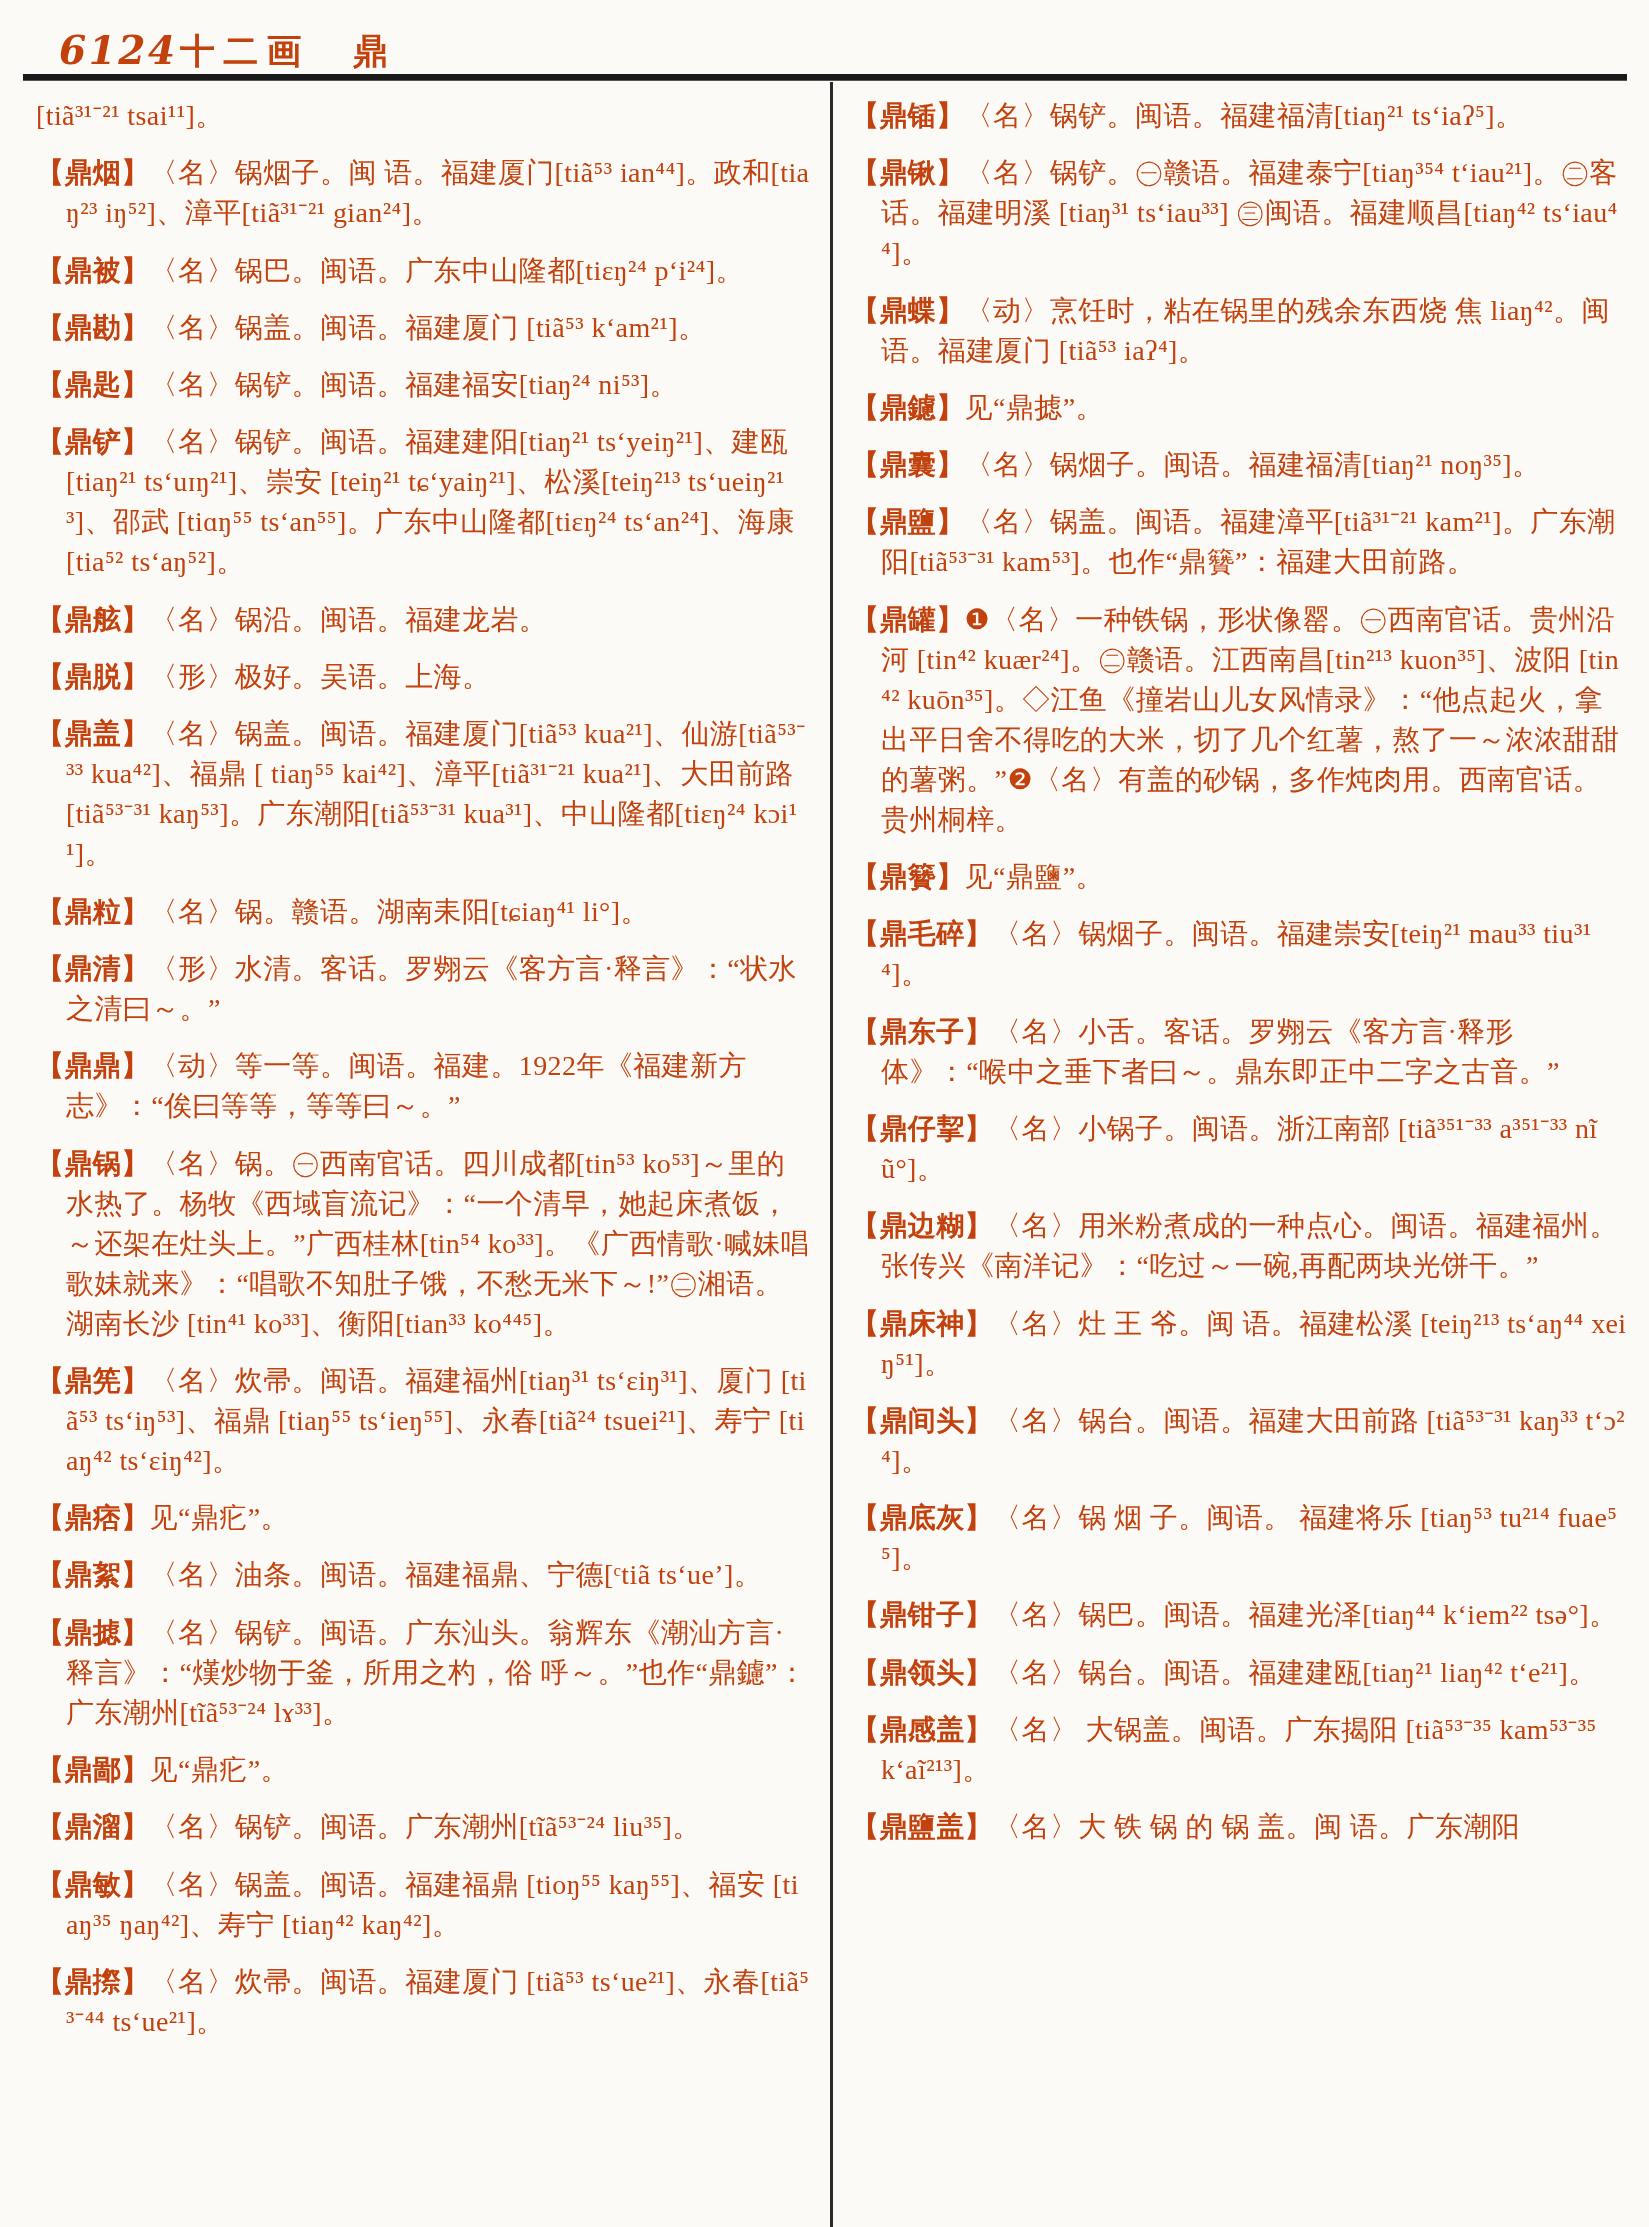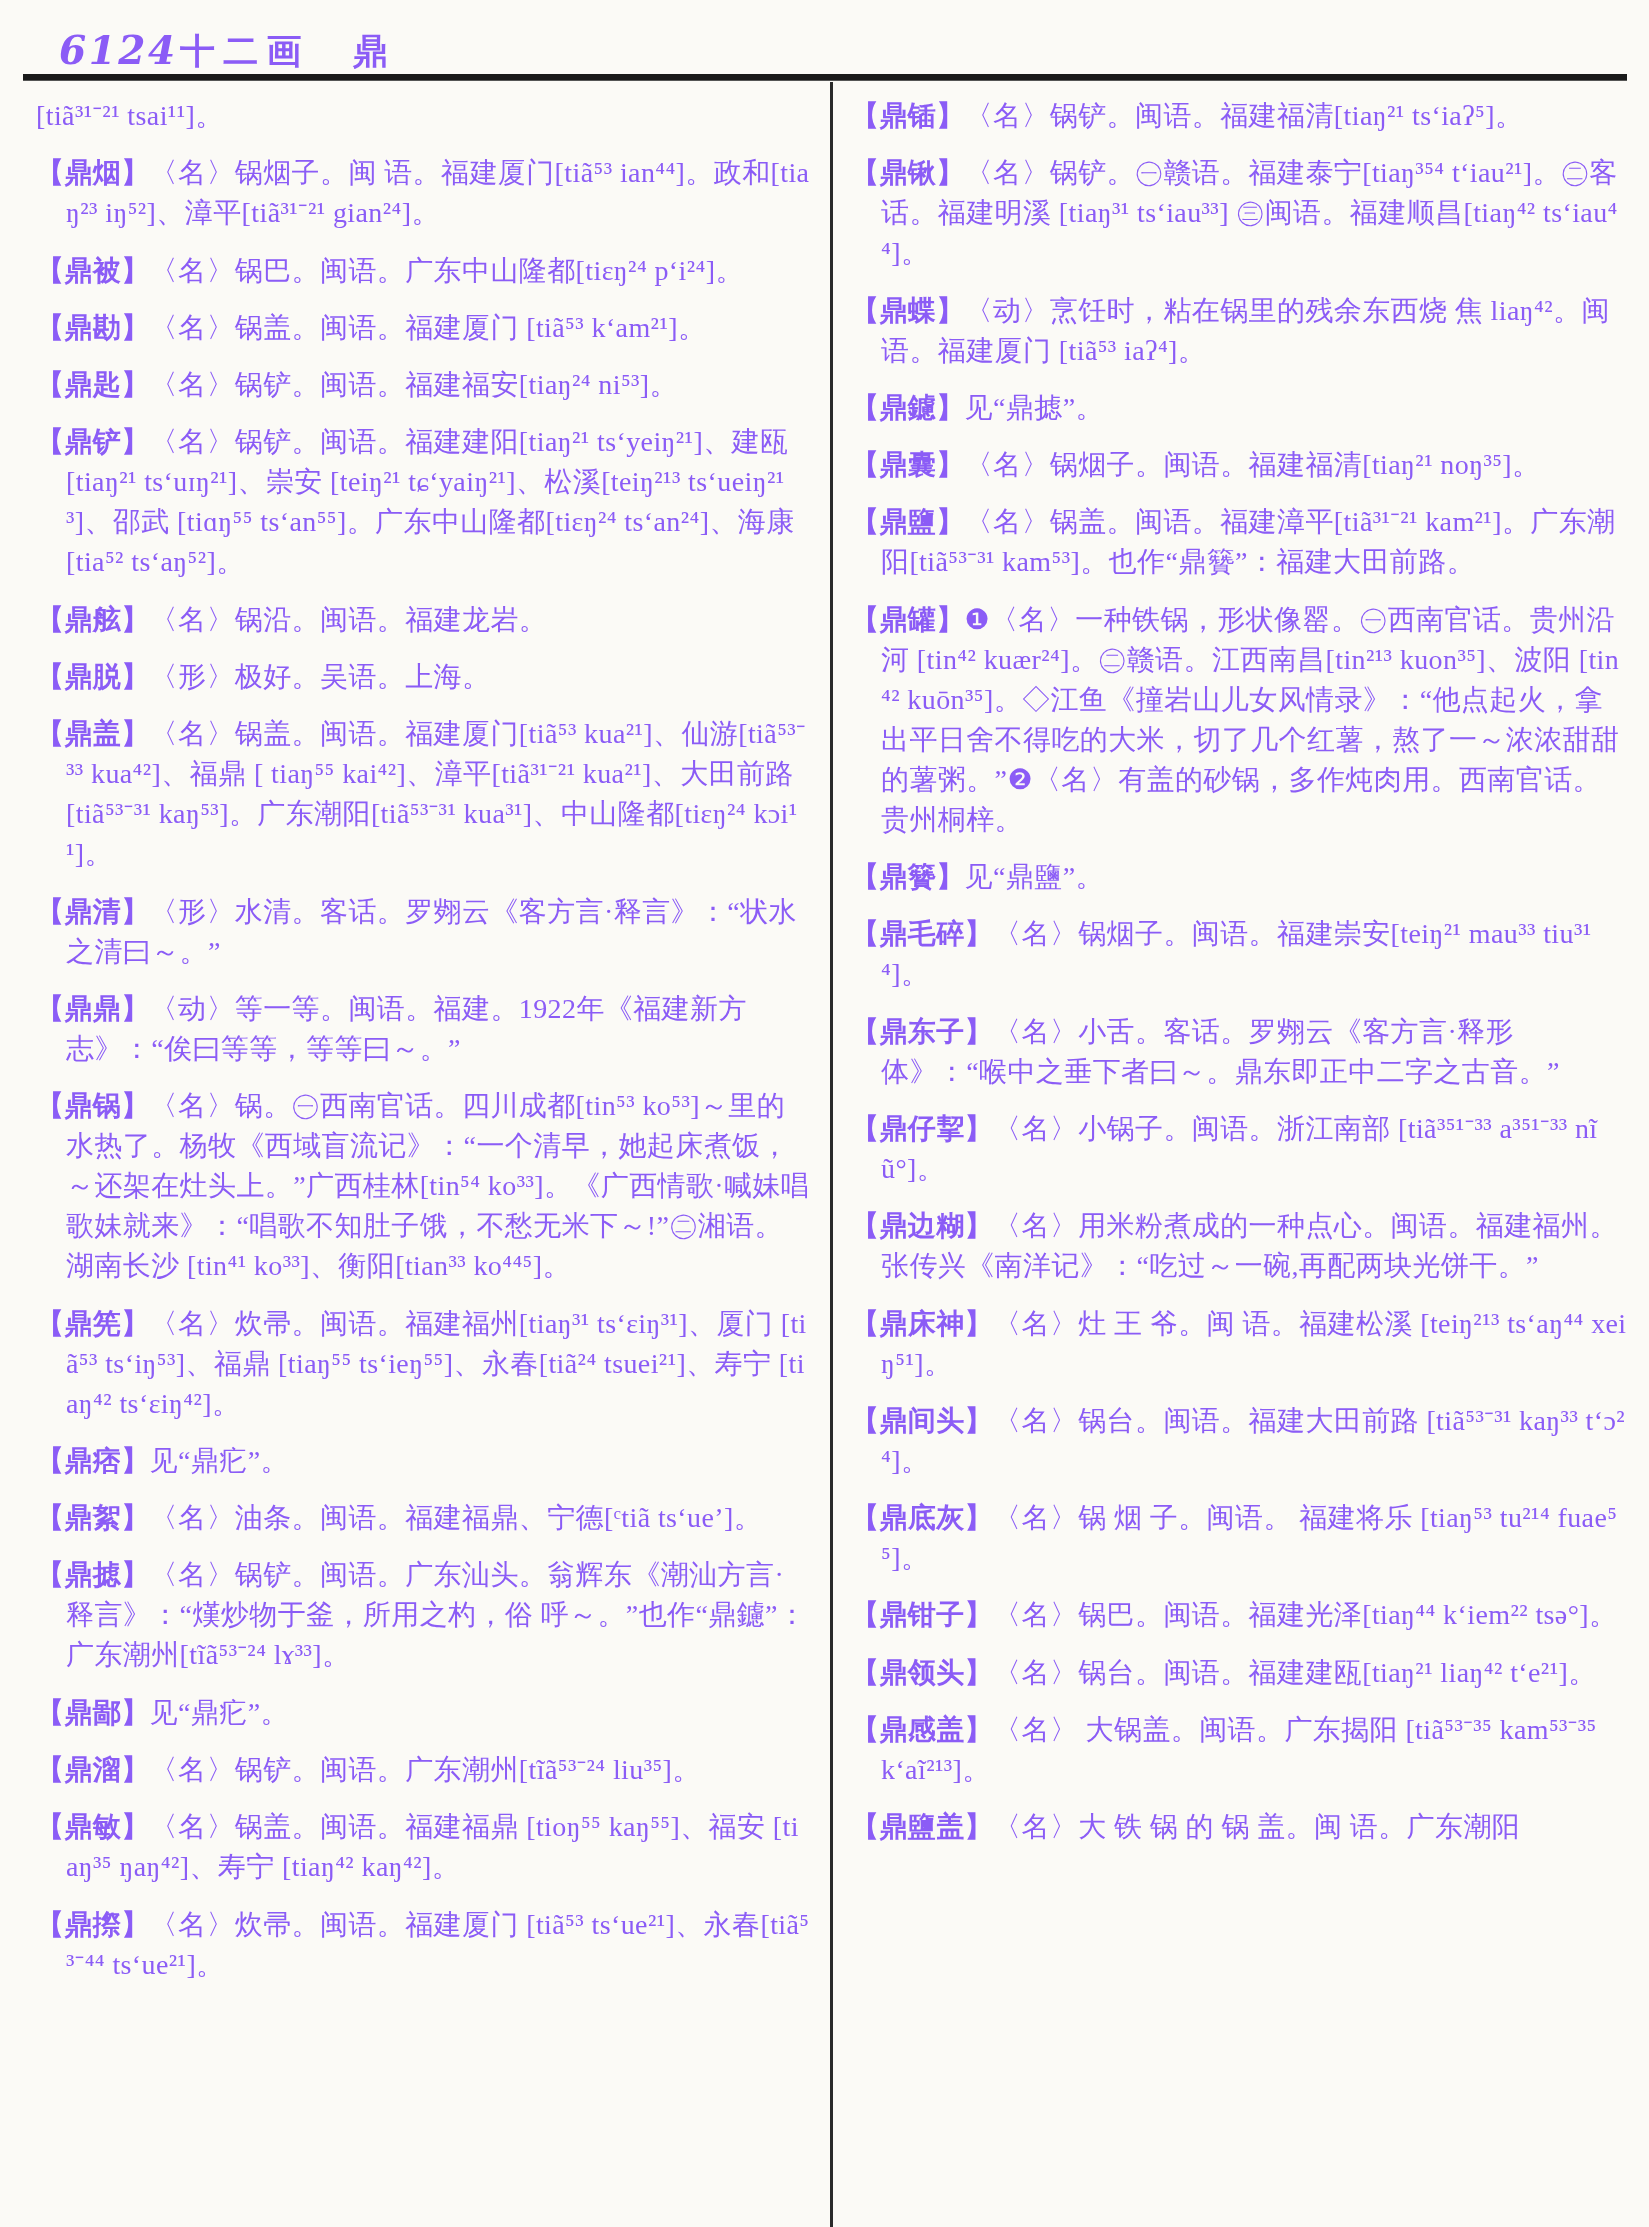--- a/index.html
+++ b/index.html
@@ -1,20 +1,20 @@
 <!DOCTYPE html>
 <html style="font-size:13.2px"><head>
 <meta charset="utf-8">
 <style>
   html,body{margin:0;padding:0;}
   .page{
     position:relative;
     width:1650px;height:2227px;
     background:#fbfaf6;
-    color:#8b5cf6;
+    color:#c2410c;
     font-family:"DejaVu Serif","Liberation Serif",serif;
     overflow:hidden;
   }
   .page-header{position:absolute;top:15px;left:0;width:100%;height:58px;}
   .page-num{
     position:absolute;left:59px;top:11.5px;
     font-size:39px;font-weight:700;font-style:italic;
     letter-spacing:2.5px;
   }
   .section-title{
@@ -57,20 +57,21 @@
   <div class="column col-left" id="col-left">
       <div class="entry"><span class="body">[tiã³¹⁻²¹ tsai¹¹]。</span></div>
       <div class="entry"><span class="head">【鼎烟】</span><span class="body">〈名〉锅烟子。闽 语。福建厦门[tiã⁵³ ian⁴⁴]。政和[tiaŋ²³ iŋ⁵²]、漳平[tiã³¹⁻²¹ gian²⁴]。</span></div>
       <div class="entry"><span class="head">【鼎被】</span><span class="body">〈名〉锅巴。闽语。广东中山隆都[tiɛŋ²⁴ p‘i²⁴]。</span></div>
       <div class="entry"><span class="head">【鼎勘】</span><span class="body">〈名〉锅盖。闽语。福建厦门 [tiã⁵³ k‘am²¹]。</span></div>
       <div class="entry"><span class="head">【鼎匙】</span><span class="body">〈名〉锅铲。闽语。福建福安[tiaŋ²⁴ ni⁵³]。</span></div>
       <div class="entry"><span class="head">【鼎铲】</span><span class="body">〈名〉锅铲。闽语。福建建阳[tiaŋ²¹ ts‘yeiŋ²¹]、建瓯 [tiaŋ²¹ ts‘uɪŋ²¹]、崇安 [teiŋ²¹ tɕ‘yaiŋ²¹]、松溪[teiŋ²¹³ ts‘ueiŋ²¹³]、邵武 [tiɑŋ⁵⁵ ts‘an⁵⁵]。广东中山隆都[tiɛŋ²⁴ ts‘an²⁴]、海康[tia⁵² ts‘aŋ⁵²]。</span></div>
       <div class="entry"><span class="head">【鼎舷】</span><span class="body">〈名〉锅沿。闽语。福建龙岩。</span></div>
       <div class="entry"><span class="head">【鼎脱】</span><span class="body">〈形〉极好。吴语。上海。</span></div>
       <div class="entry"><span class="head">【鼎盖】</span><span class="body">〈名〉锅盖。闽语。福建厦门[tiã⁵³ kua²¹]、仙游[tiã⁵³⁻³³ kua⁴²]、福鼎 [ tiaŋ⁵⁵ kai⁴²]、漳平[tiã³¹⁻²¹ kua²¹]、大田前路[tiã⁵³⁻³¹ kaŋ⁵³]。广东潮阳[tiã⁵³⁻³¹ kua³¹]、中山隆都[tiɛŋ²⁴ kɔi¹¹]。</span></div>
+      <div class="entry"><span class="head">【鼎粒】</span><span class="body">〈名〉锅。赣语。湖南耒阳[tɕiaŋ⁴¹ li°]。</span></div>
       <div class="entry"><span class="head">【鼎清】</span><span class="body">〈形〉水清。客话。罗翙云《客方言·释言》：“状水之清曰～。”</span></div>
       <div class="entry"><span class="head">【鼎鼎】</span><span class="body">〈动〉等一等。闽语。福建。1922年《福建新方志》：“俟曰等等，等等曰～。”</span></div>
       <div class="entry"><span class="head">【鼎锅】</span><span class="body">〈名〉锅。㊀西南官话。四川成都[tin⁵³ ko⁵³]～里的水热了。杨牧《西域盲流记》：“一个清早，她起床煮饭，～还架在灶头上。”广西桂林[tin⁵⁴ ko³³]。《广西情歌·喊妹唱歌妹就来》：“唱歌不知肚子饿，不愁无米下～!”㊁湘语。湖南长沙 [tin⁴¹ ko³³]、衡阳[tian³³ ko⁴⁴⁵]。</span></div>
       <div class="entry"><span class="head">【鼎筅】</span><span class="body">〈名〉炊帚。闽语。福建福州[tiaŋ³¹ ts‘ɛiŋ³¹]、厦门 [tiã⁵³ ts‘iŋ⁵³]、福鼎 [tiaŋ⁵⁵ ts‘ieŋ⁵⁵]、永春[tiã²⁴ tsuei²¹]、寿宁 [tiaŋ⁴² ts‘ɛiŋ⁴²]。</span></div>
       <div class="entry"><span class="head">【鼎痞】</span><span class="body">见“鼎疕”。</span></div>
       <div class="entry"><span class="head">【鼎絮】</span><span class="body">〈名〉油条。闽语。福建福鼎、宁德[ᶜtiã ts‘ue’]。</span></div>
       <div class="entry"><span class="head">【鼎摅】</span><span class="body">〈名〉锅铲。闽语。广东汕头。翁辉东《潮汕方言·释言》：“熯炒物于釜，所用之杓，俗 呼～。”也作“鼎鑢”：广东潮州[tĩã⁵³⁻²⁴ lɤ³³]。</span></div>
       <div class="entry"><span class="head">【鼎鄙】</span><span class="body">见“鼎疕”。</span></div>
       <div class="entry"><span class="head">【鼎溜】</span><span class="body">〈名〉锅铲。闽语。广东潮州[tĩã⁵³⁻²⁴ liu³⁵]。</span></div>
       <div class="entry"><span class="head">【鼎敏】</span><span class="body">〈名〉锅盖。闽语。福建福鼎 [tioŋ⁵⁵ kaŋ⁵⁵]、福安 [tiaŋ³⁵ ŋaŋ⁴²]、寿宁 [tiaŋ⁴² kaŋ⁴²]。</span></div>

